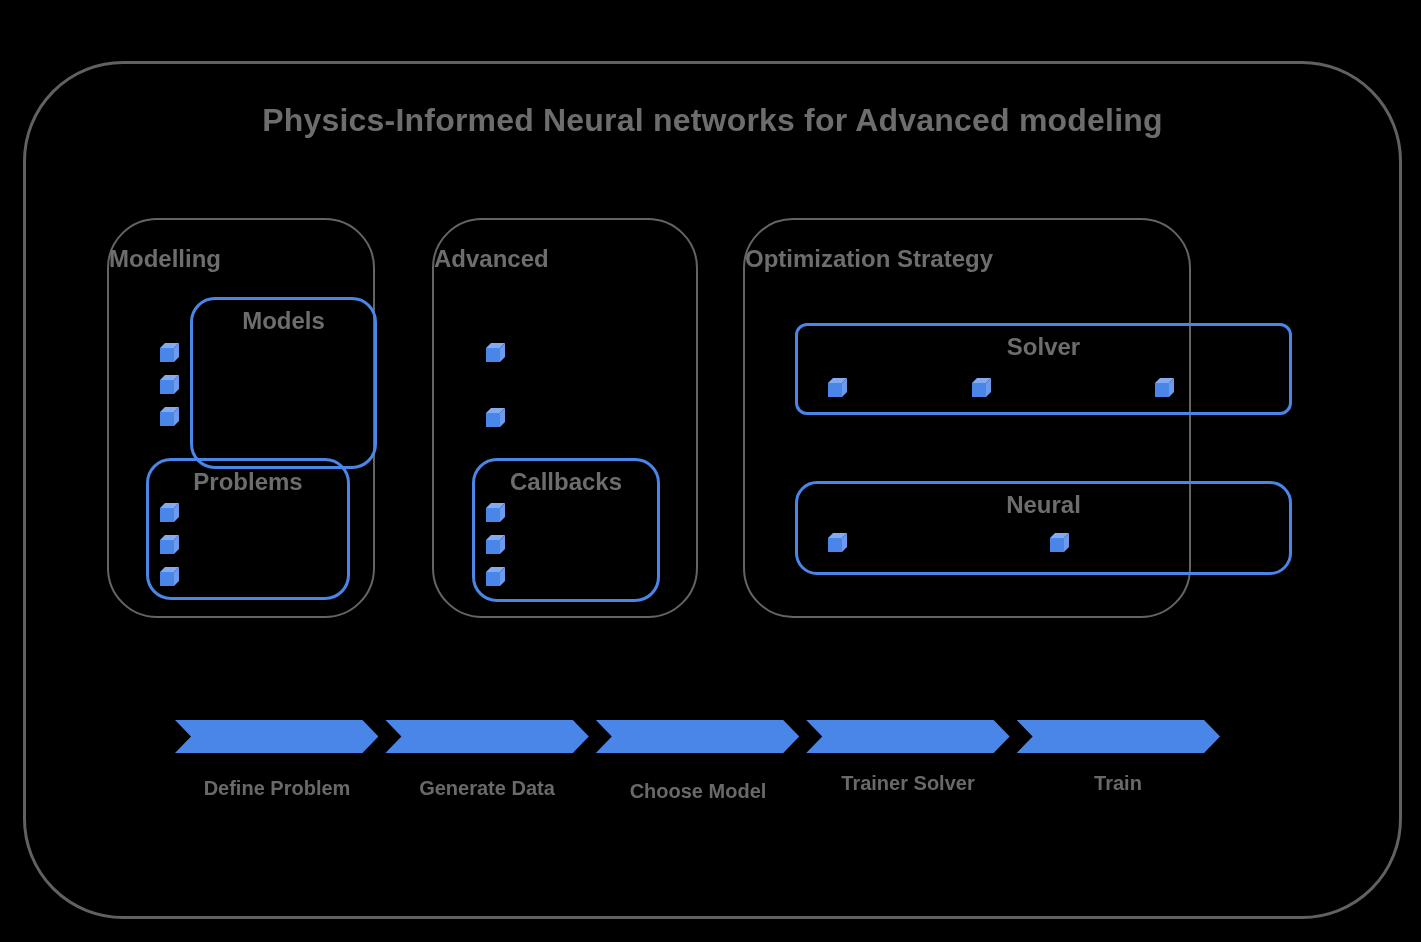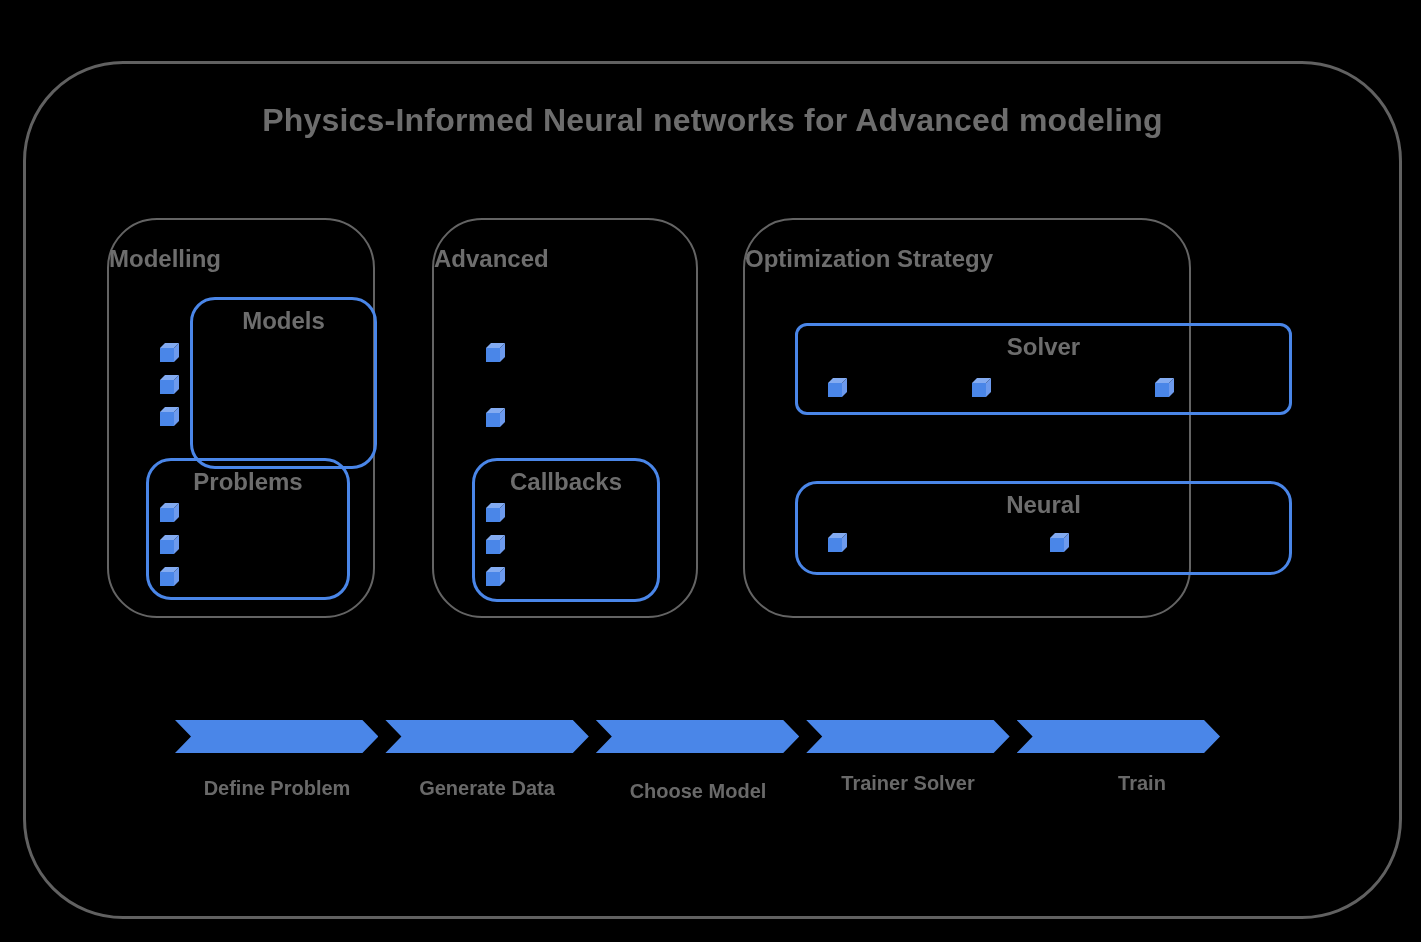--- a/index.html
+++ b/index.html
@@ -130,21 +130,21 @@
     width: 220px;
     text-align: center;
     font-size: 20px;
     font-weight: bold;
     color: #696969;
   }
   #flow-label-0 { left: 167px;  top: 777px; }
   #flow-label-1 { left: 377px;  top: 777px; }
   #flow-label-2 { left: 588px;  top: 780px; }
   #flow-label-3 { left: 798px;  top: 772px; }
-  #flow-label-4 { left: 1032px; top: 772px; }
+  #flow-label-4 { left: 1008px; top: 772px; }
 </style>
 </head>
 <body>
 
 <div class="stage">
 
   <div class="outer-frame"></div>
 
   <div class="main-title">Physics-Informed Neural networks for Advanced modeling</div>
 

